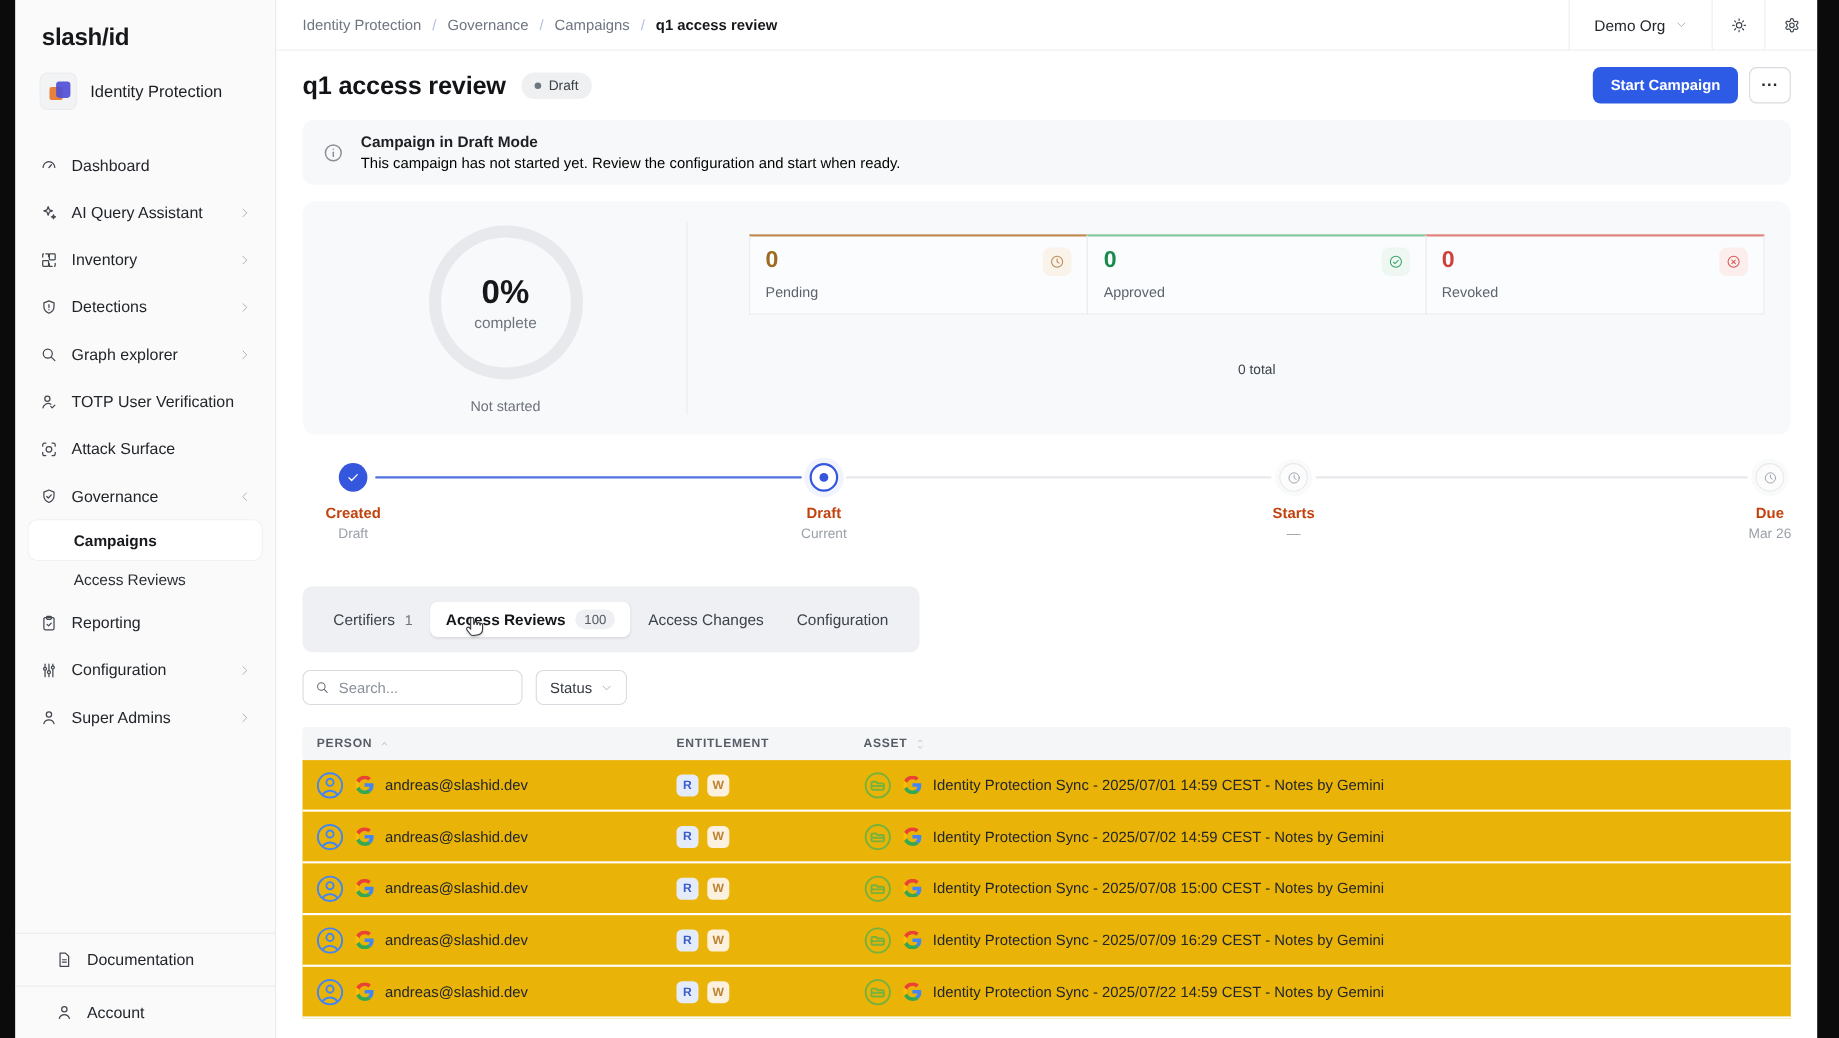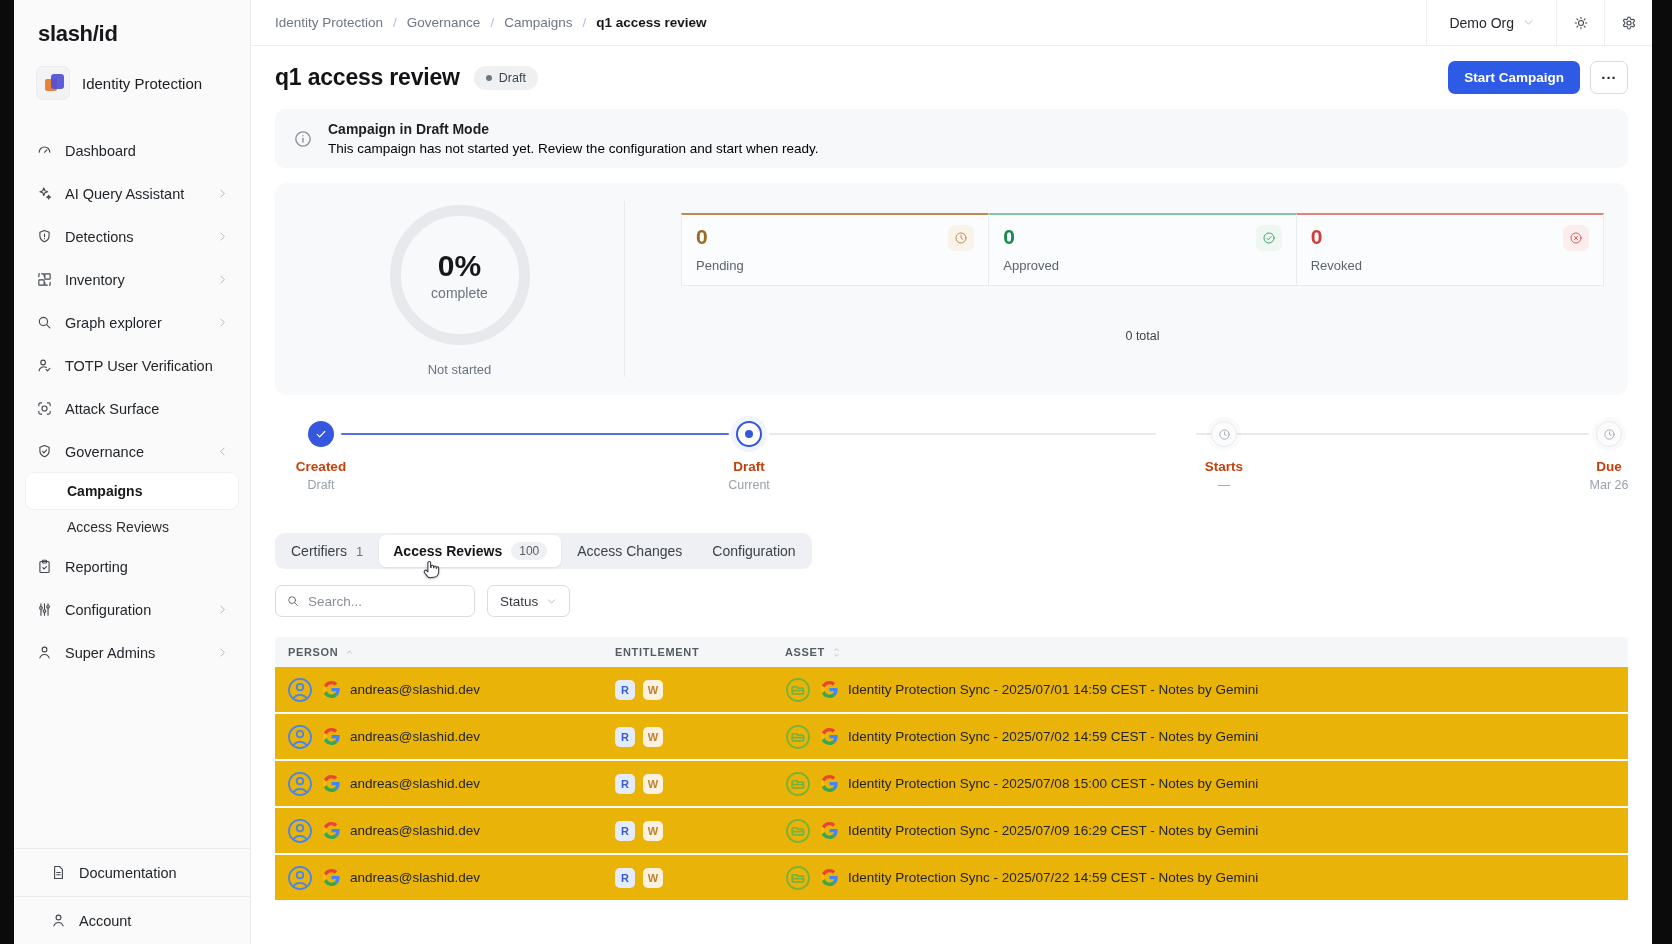--- a/index.html
+++ b/index.html
@@ -93,21 +93,21 @@
   .tl-circle { width:26px; height:26px; border-radius:50%; display:flex; align-items:center; justify-content:center; }
   .tl-circle.done { background:#3457dd; color:#fff; }
   .tl-circle.done svg { width:12px; height:12px; }
   .tl-circle.current { background:#fff; border:2px solid #3457dd; box-shadow:0 0 0 5px rgba(59,95,224,.07); }
   .tl-circle.current .tl-dot { width:8px; height:8px; border-radius:50%; background:#3457dd; }
   .tl-circle.pending { background:#fcfcfd; border:1px solid #e7e9ec; color:#9aa1a9; box-shadow:0 0 0 4px rgba(160,165,175,.06); }
   .tl-circle.pending svg { width:13px; height:13px; }
   .tl-title { margin-top:12px; font-size:13.5px; font-weight:600; color:#c2410c; }
   .tl-sub { margin-top:4px; font-size:12.5px; color:#9ba1a9; }
 
-  .tabs { margin-top:24px; display:inline-flex; background:#eef0f3; border-radius:9px; padding:2px; gap:2px; position:relative; }
+  .tabs { margin-top:24px; display:inline-flex; background:#eef0f3; border-radius:9px; padding:14px; gap:2px; position:relative; }
   .tab { display:flex; align-items:center; gap:9px; padding:7px 14px; font-size:14px; font-weight:500; color:#3c424b; border-radius:7px; cursor:pointer; }
   .tab.active { background:#fff; box-shadow:0 1px 2px rgba(20,22,26,.08); color:#141619; font-weight:600; }
   .tab-badge-plain { font-size:13px; color:#6d737d; font-weight:400; }
   .tab-badge-pill { background:#eef0f3; border-radius:999px; padding:2px 8px; font-size:12px; color:#555b64; font-weight:500; }
   .cursor-hand { position:absolute; left:146px; top:25px; width:22px; height:22px; z-index:5; filter:drop-shadow(0 1px 1px rgba(0,0,0,.25)); }
 
   .filter-row { margin-top:16px; display:flex; gap:12px; }
   .search-box { width:200px; height:32px; border:1px solid #d8dbdf; border-radius:7px; background:#fff; display:flex; align-items:center; gap:8px; padding:0 10px; }
   .search-box svg { width:14px; height:14px; color:#5f6670; }
   .search-box input { border:none; outline:none; width:100%; font-size:13.5px; color:#22262b; background:transparent; font-family:inherit; }
@@ -279,32 +279,32 @@
         <svg class="ic nico">
             <use href="#i-sparkle"></use>
           </svg>
         <span>AI Query Assistant</span>
         <svg class="ic chev">
             <use href="#i-chev-r"></use>
           </svg>
       </div>
       <div class="nav-item">
         <svg class="ic nico">
-            <use href="#i-shield-alert"></use>
-          </svg>
-        <span>Detections</span>
+            <use href="#i-boxes"></use>
+          </svg>
+        <span>Inventory</span>
         <svg class="ic chev">
             <use href="#i-chev-r"></use>
           </svg>
       </div>
       <div class="nav-item">
         <svg class="ic nico">
-            <use href="#i-boxes"></use>
-          </svg>
-        <span>Inventory</span>
+            <use href="#i-shield-alert"></use>
+          </svg>
+        <span>Detections</span>
         <svg class="ic chev">
             <use href="#i-chev-r"></use>
           </svg>
       </div>
       <div class="nav-item">
         <svg class="ic nico">
             <use href="#i-search"></use>
           </svg>
         <span>Graph explorer</span>
         <svg class="ic chev">
@@ -502,21 +502,21 @@
           <div class="tl-title">Created</div>
           <div class="tl-sub">Draft</div>
         </div>
         <div class="tl-node" style="left:474px;">
           <div class="tl-circle current">
               <span class="tl-dot"></span>
             </div>
           <div class="tl-title">Draft</div>
           <div class="tl-sub">Current</div>
         </div>
-        <div class="tl-node" style="left:949px;text-align:center;">
+        <div class="tl-node" style="left:901px;text-align:center;">
           <div class="tl-circle pending">
               <svg class="ic">
                 <use href="#i-clock"></use>
               </svg>
             </div>
           <div class="tl-title">Starts</div>
           <div class="tl-sub">—</div>
         </div>
         <div class="tl-node" style="left:1334px;">
           <div class="tl-circle pending">

